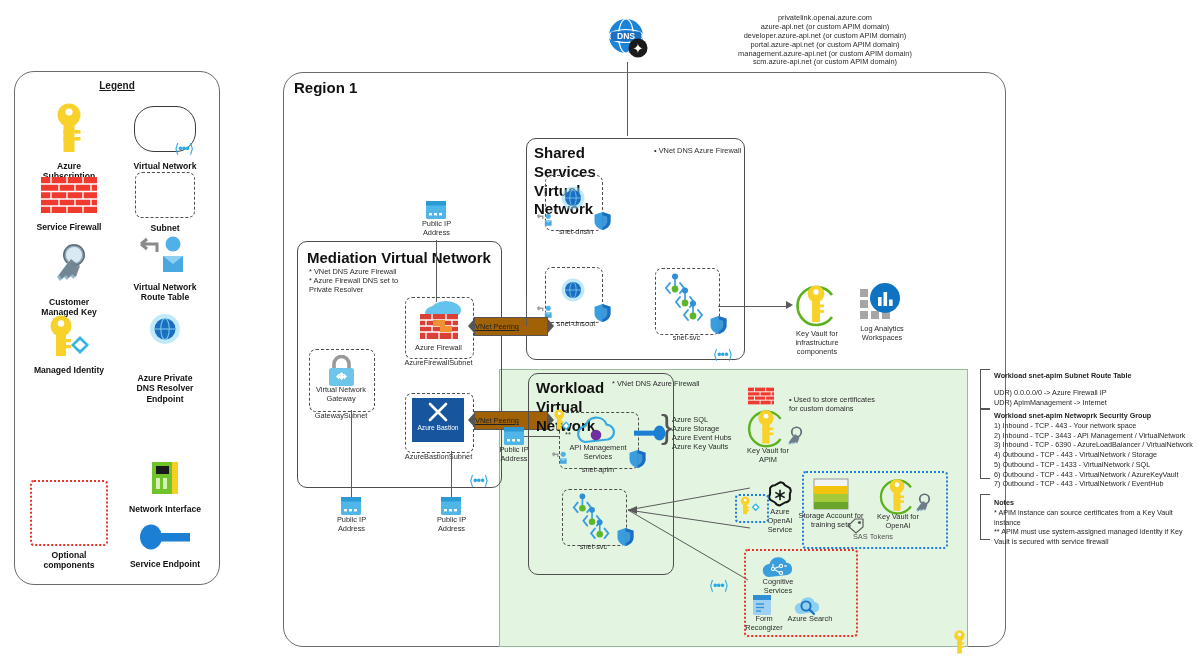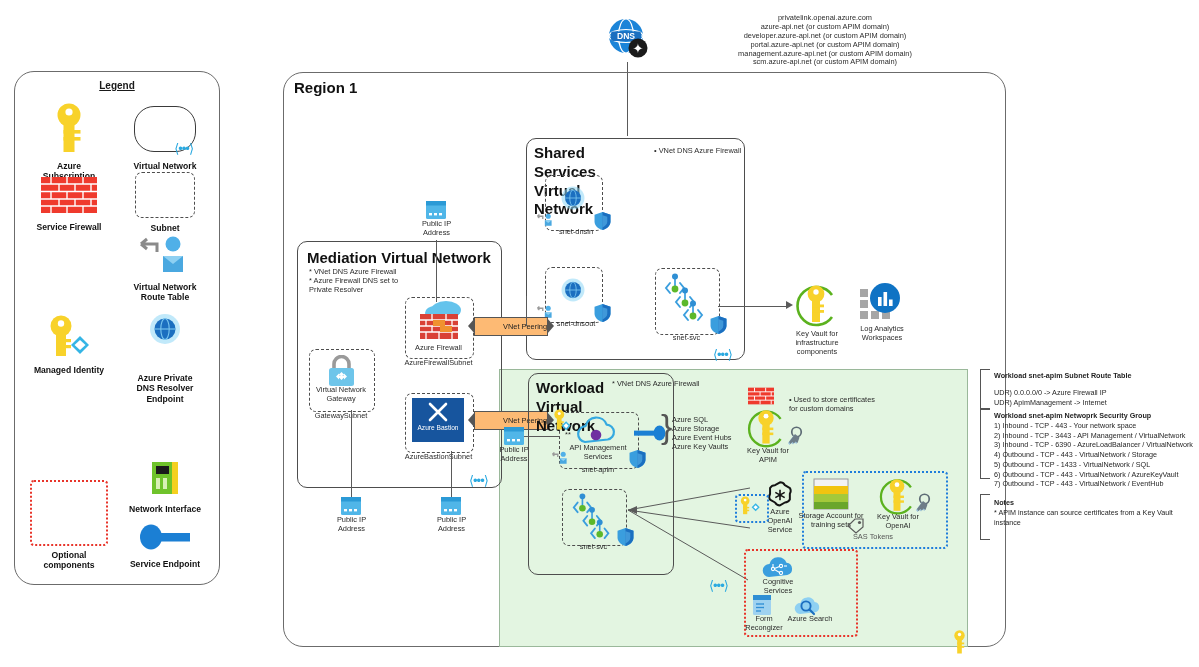--- a/index.html
+++ b/index.html
@@ -26,22 +26,22 @@
       text-decoration:underline;text-align:center;}
   .lg-cell{position:absolute;width:96px;text-align:center;}
   .lg-cap{font-size:8.6px;font-weight:bold;line-height:1.22;color:#111;margin-top:3px;}
 
   
   .ln{position:absolute;background:#5a5a5a;}
   .lnh{height:1.1px;}
   .lnv{width:1.1px;}
 
   
-  .peer{position:absolute;height:17px;display:flex;align-items:center;justify-content:flex-end;
-        font-size:7.4px;color:#222;background:#fdba74;border:1.1px solid #555;}
+  .peer{position:absolute;height:17px;display:flex;align-items:center;justify-content:flex-start;
+        font-size:7.4px;color:#222;background:#a16207;border:1.1px solid #555;text-decoration:underline;}
   .peer:before,.peer:after{content:"";position:absolute;top:50%;margin-top:-8.5px;
         width:0;height:0;border-top:8.5px solid transparent;border-bottom:8.5px solid transparent;}
   .peer:before{left:-7px;border-right:7px solid #555;}
   .peer:after{right:-7px;border-left:7px solid #555;}
 
   
   .bracket{position:absolute;border-left:1.3px solid #555;
            border-top:1.3px solid #555;border-bottom:1.3px solid #555;}
   .curly{position:absolute;font-size:34px;color:#555;font-weight:300;line-height:1;}
   .nsg-shield{width:17px;height:20px;}
@@ -120,20 +120,30 @@
           <line x1="42" y1="29" x2="42" y2="36"></line>
       </g>
     </svg>
     <div class="lg-cap" style="white-space:pre-line;margin-top:5px;">Service Firewall</div>
   </div>
   <div class="lg-cell" style="left:102px;top:100px;">
     <div class="subnet" style="width:58px;height:44px;margin:0 auto;"></div>
     <div class="lg-cap" style="margin-top:5px;">Subnet</div>
   </div>
 
+  <div class="lg-cell" style="left:6px;top:170px;">
+    <svg width="44" height="46" viewBox="0 0 44 46">
+      <circle cx="27" cy="13" r="9.5" fill="none" stroke="#5d6b75" stroke-width="3"></circle>
+      <circle cx="27" cy="13" r="9.5" fill="#bcd9ec" fill-opacity=".55"></circle>
+      <path d="M22 19 L10 35 L13 39 L17 35 L20 38 L23 34 L27 37 L31 26 Z" fill="#8fb8d0"></path>
+      <path d="M24 17 L12 33 L15 37 L19 33 L22 36 L25 32 L29 35 L33 24 Z" fill="#6e7d88" fill-opacity=".85"></path>
+    </svg>
+    <div class="lg-cap" style="white-space:pre-line;margin-top:5px;">Customer
+Managed Key</div>
+  </div>
   <div class="lg-cell" style="left:102px;top:162px;">
     <svg width="56" height="42" viewBox="0 0 56 42">
       <path d="M4 10 h16 v8 M4 10 l6 -5 M4 10 l6 5" fill="none" stroke="#8a8a8a" stroke-width="3"></path>
       <circle cx="36" cy="10" r="7.5" fill="#50b0e8"></circle>
       <path d="M26 22 h20 v16 h-20 z" fill="#4aa8e0"></path>
       <path d="M26 22 l10 8 l10 -8 z" fill="#8ed0f2"></path>
     </svg>
     <div class="lg-cap" style="white-space:pre-line;margin-top:2px;">Virtual Network
 Route Table</div>
   </div>
@@ -700,13 +710,14 @@
     <div>4) Outbound - TCP - 443 - VirtualNetwork / Storage</div>
     <div>5) Outbound - TCP - 1433 - VirtualNetwork / SQL</div>
     <div>6) Outbound - TCP - 443 - VirtualNetwork / AzureKeyVault</div>
     <div>7) Outbound - TCP - 443 - VirtualNetwork / EventHub</div>
   </div>
 
 <div class="bracket" style="left:980px;top:494px;width:9px;height:44px;"></div>
 <div class="abs note bold" style="left:994px;top:498px;">Notes</div>
 <div class="abs note" style="left:994px;top:508px;width:200px;" id="notes-lines">
     <div>* APIM instance can source certificates from a Key Vault instance</div>
+    <div>** APIM must use system-assigned managed identity if Key Vault is secured with service firewall</div>
   </div>
 
 </body></html>

